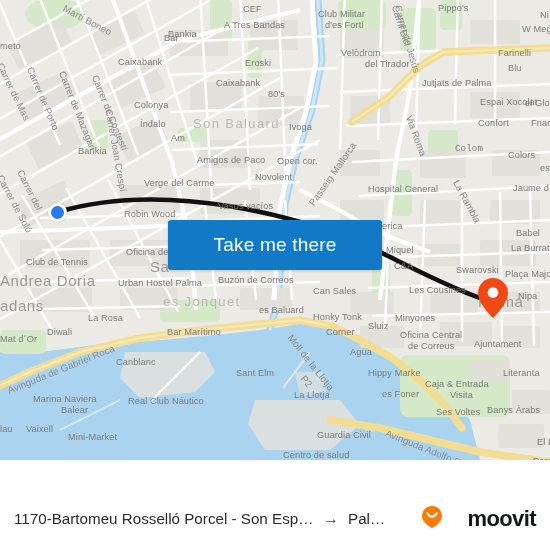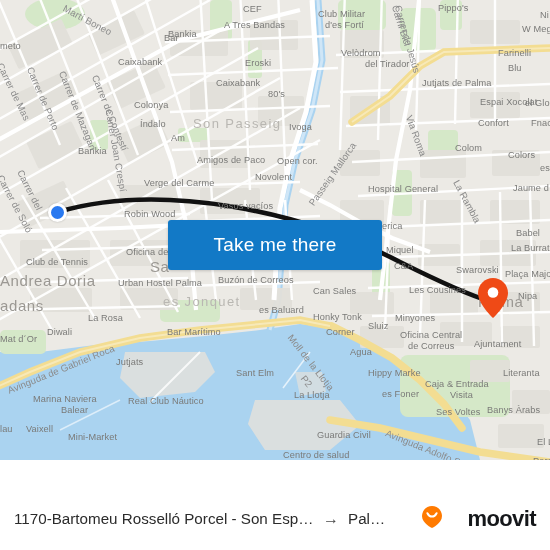--- a/index.html
+++ b/index.html
@@ -367,24 +367,24 @@
         <div class="lbl street" style="left: 62px; top: 66px; transform: rotate(68deg);">Carrer de Mazagan</div>
         <div class="lbl street" style="left: 95px; top: 70px; transform: rotate(68deg);">Carrer de Contestí</div>
         <div class="lbl street" style="left: 109px; top: 104px; transform: rotate(80deg);">Carrer Joan Crespí</div>
         <div class="lbl street" style="left: 398px; top: 0px; transform: rotate(74deg);">Carrer de Jesús</div>
         <div class="lbl poi" style="left: 422px; top: 78px;">Jutjats de Palma</div>
         <div class="lbl poi" style="left: 480px; top: 97px;">Espai Xocolat</div>
         <div class="lbl poi" style="left: 525px; top: 98px;">el Glob</div>
         <div class="lbl poi" style="left: 478px; top: 118px;">Confort</div>
         <div class="lbl poi" style="left: 531px; top: 118px;">Fnac</div>
         <div class="lbl street" style="left: 409px; top: 110px; transform: rotate(70deg);">Via Roma</div>
-        <div class="lbl poi" style="left: 455px; top: 143px;">Colom</div>
+        <div class="lbl poi" style="left: 455px; top: 143px; font-family: Liberation Mono, monospace;">Colom</div>
         <div class="lbl poi" style="left: 508px; top: 150px;">Colors</div>
         <div class="lbl poi" style="left: 540px; top: 163px;">es</div>
-        <div class="lbl area" style="left: 193px; top: 116px;">Son Passeig</div>
+        <div class="lbl area" style="left: 193px; top: 116px;">Son Baluard</div>
         <div class="lbl poi" style="left: 289px; top: 122px;">Ivoga</div>
         <div class="lbl poi" style="left: 277px; top: 156px;">Open cor.</div>
         <div class="lbl poi" style="left: 173px; top: 155px; padding-left: 24px;">Amigos de Paco</div>
         <div class="lbl poi" style="left: 255px; top: 172px;">Novolent</div>
         <div class="lbl poi" style="left: 144px; top: 178px;">Verge del Carme</div>
         <div class="lbl poi" style="left: 368px; top: 184px;">Hospital General</div>
         <div class="lbl poi" style="left: 513px; top: 183px;">Jaume d</div>
         <div class="lbl street" style="left: 311px; top: 199px; transform: rotate(-55deg);">Passeig Mallorca</div>
         <div class="lbl street" style="left: 456px; top: 175px; transform: rotate(62deg);">La Rambla</div>
         <div class="lbl poi" style="left: 124px; top: 209px;">Robin Wood</div>
@@ -418,21 +418,21 @@
         <div class="lbl poi" style="left: 368px; top: 321px;">Sluiz</div>
         <div class="lbl poi" style="left: 326px; top: 327px;">Corner</div>
         <div class="lbl poi" style="left: 47px; top: 327px;">Diwali</div>
         <div class="lbl poi" style="left: 0px; top: 334px;">Mat d´Or</div>
         <div class="lbl poi" style="left: 167px; top: 327px;">Bar Marítimo</div>
         <div class="lbl street" style="left: 8px; top: 385px; transform: rotate(-22deg);">Avinguda de Gabriel Roca</div>
         <div class="lbl street" style="left: 290px; top: 330px; transform: rotate(52deg);">Moll de la Llotja</div>
         <div class="lbl poi" style="left: 350px; top: 347px;">Agua</div>
         <div class="lbl poi" style="left: 368px; top: 368px;">Hippy Marke</div>
         <div class="lbl poi" style="left: 503px; top: 368px;">Literanta</div>
-        <div class="lbl poi" style="left: 116px; top: 357px;">Jutjats</div>
+        <div class="lbl poi" style="left: 116px; top: 357px;">Canblanc</div>
         <div class="lbl poi" style="left: 236px; top: 368px;">Sant Elm</div>
         <div class="lbl street" style="left: 303px; top: 371px; transform: rotate(52deg);">P2</div>
         <div class="lbl poi" style="left: 294px; top: 390px;">La Llotja</div>
         <div class="lbl poi" style="left: 487px; top: 405px;">Banys Àrabs</div>
         <div class="lbl poi" style="left: 425px; top: 379px;">Caja &amp; Entrada</div>
         <div class="lbl poi" style="left: 450px; top: 390px;">Visita</div>
         <div class="lbl poi" style="left: 382px; top: 389px;">es Foner</div>
         <div class="lbl poi" style="left: 436px; top: 407px;">Ses Voltes</div>
         <div class="lbl poi" style="left: 33px; top: 394px;">Marina Naviera</div>
         <div class="lbl poi" style="left: 61px; top: 405px;">Balear</div>

